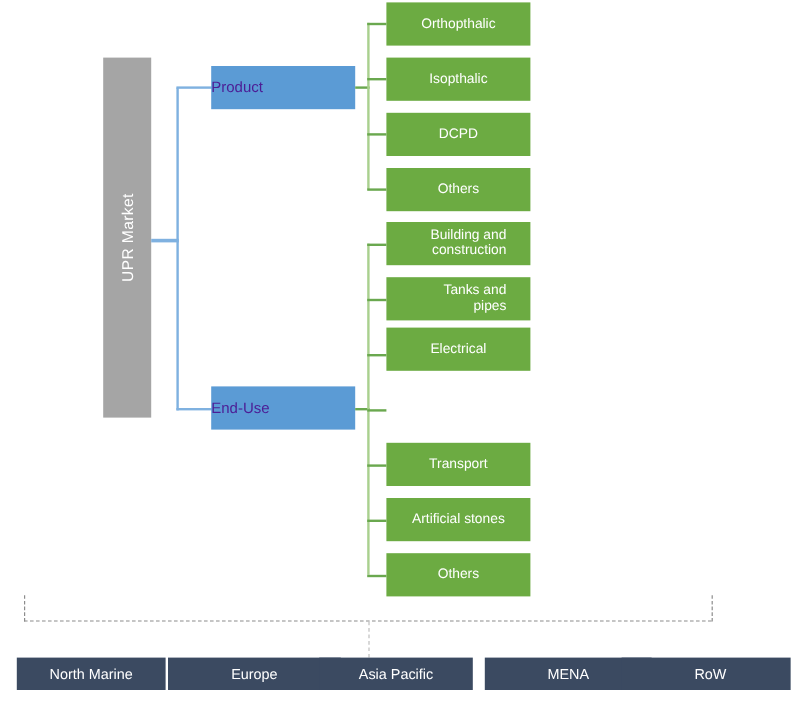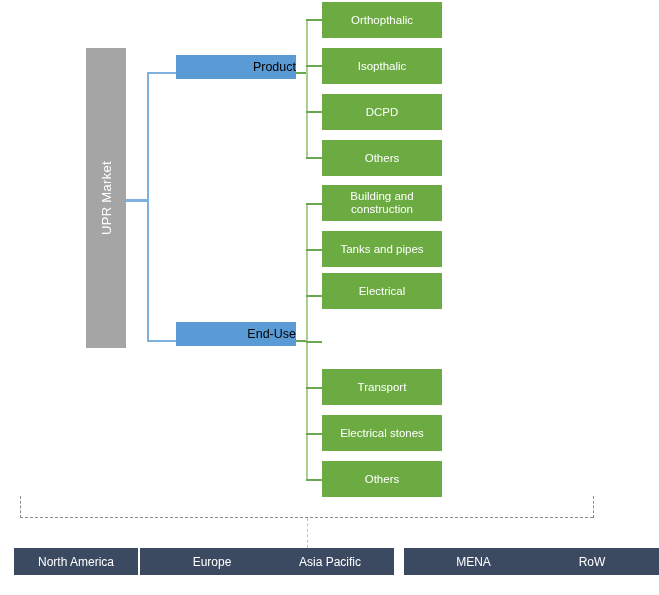--- a/index.html
+++ b/index.html
@@ -36,27 +36,27 @@
     color: #ffffff;
     font-size: 13px;
     letter-spacing: 0.3px;
   }
 
   
   .lvl1-box {
     position: absolute;
     left: 176px;
     width: 120px;
-    height: 24px;
+    height: 36px;
     background: #5b9bd5;
-    color: #000000;
+    color: #4c1d95;
     font-size: 12.5px;
     display: flex;
     align-items: center;
-    justify-content: flex-end;
+    justify-content: flex-start;
   }
   .lvl1-product { top: 55px; }
   .lvl1-enduse  { top: 322px; }
 
   
   .blue-line { position: absolute; background: #7fb1e0; }
   
   .bl-stub     { left: 126px; top: 199px; width: 23px;  height: 3px; }
   
   .bl-trunk    { left: 147px; top: 73px;  width: 2px;   height: 269px; }
@@ -81,25 +81,25 @@
   
   .leaf-box {
     position: absolute;
     left: 322px;
     width: 120px;
     height: 36px;
     background: #6cab42;
     color: #ffffff;
     font-size: 11.5px;
     line-height: 13px;
-    text-align: center;
+    text-align: right;
     display: flex;
     align-items: center;
     justify-content: center;
-    padding: 0 4px;
+    padding: 0 20px;
     box-sizing: border-box;
   }
 
   
   .dot-h {
     position: absolute;
     left: 20px;
     top: 517px;
     width: 573px;
     height: 0;
@@ -186,33 +186,33 @@
   <div class="leaf-box" style="top:185px">
     <span>Building and construction</span>
   </div>
   <div class="leaf-box" style="top:273px">
     <span>Electrical</span>
   </div>
   <div class="leaf-box" style="top:369px">
     <span>Transport</span>
   </div>
   <div class="leaf-box" style="top:415px">
-    <span>Electrical stones</span>
+    <span>Artificial stones</span>
   </div>
   <div class="leaf-box" style="top:461px">
     <span>Others</span>
   </div>
 
   <div class="dot-h"></div>
   <div class="dot-v dot-v-left"></div>
   <div class="dot-v dot-v-right"></div>
   <div class="dot-v dot-v-center"></div>
 
   <div class="region-box" style="left:14px;  width:124px">
-    <span>North America</span>
+    <span>North Marine</span>
   </div>
   <div class="region-box" style="left:140px; width:144px">
     <span>Europe</span>
   </div>
   <div class="region-box" style="left:266px; width:128px">
     <span>Asia Pacific</span>
   </div>
   <div class="region-box" style="left:404px; width:139px">
     <span>MENA</span>
   </div>

